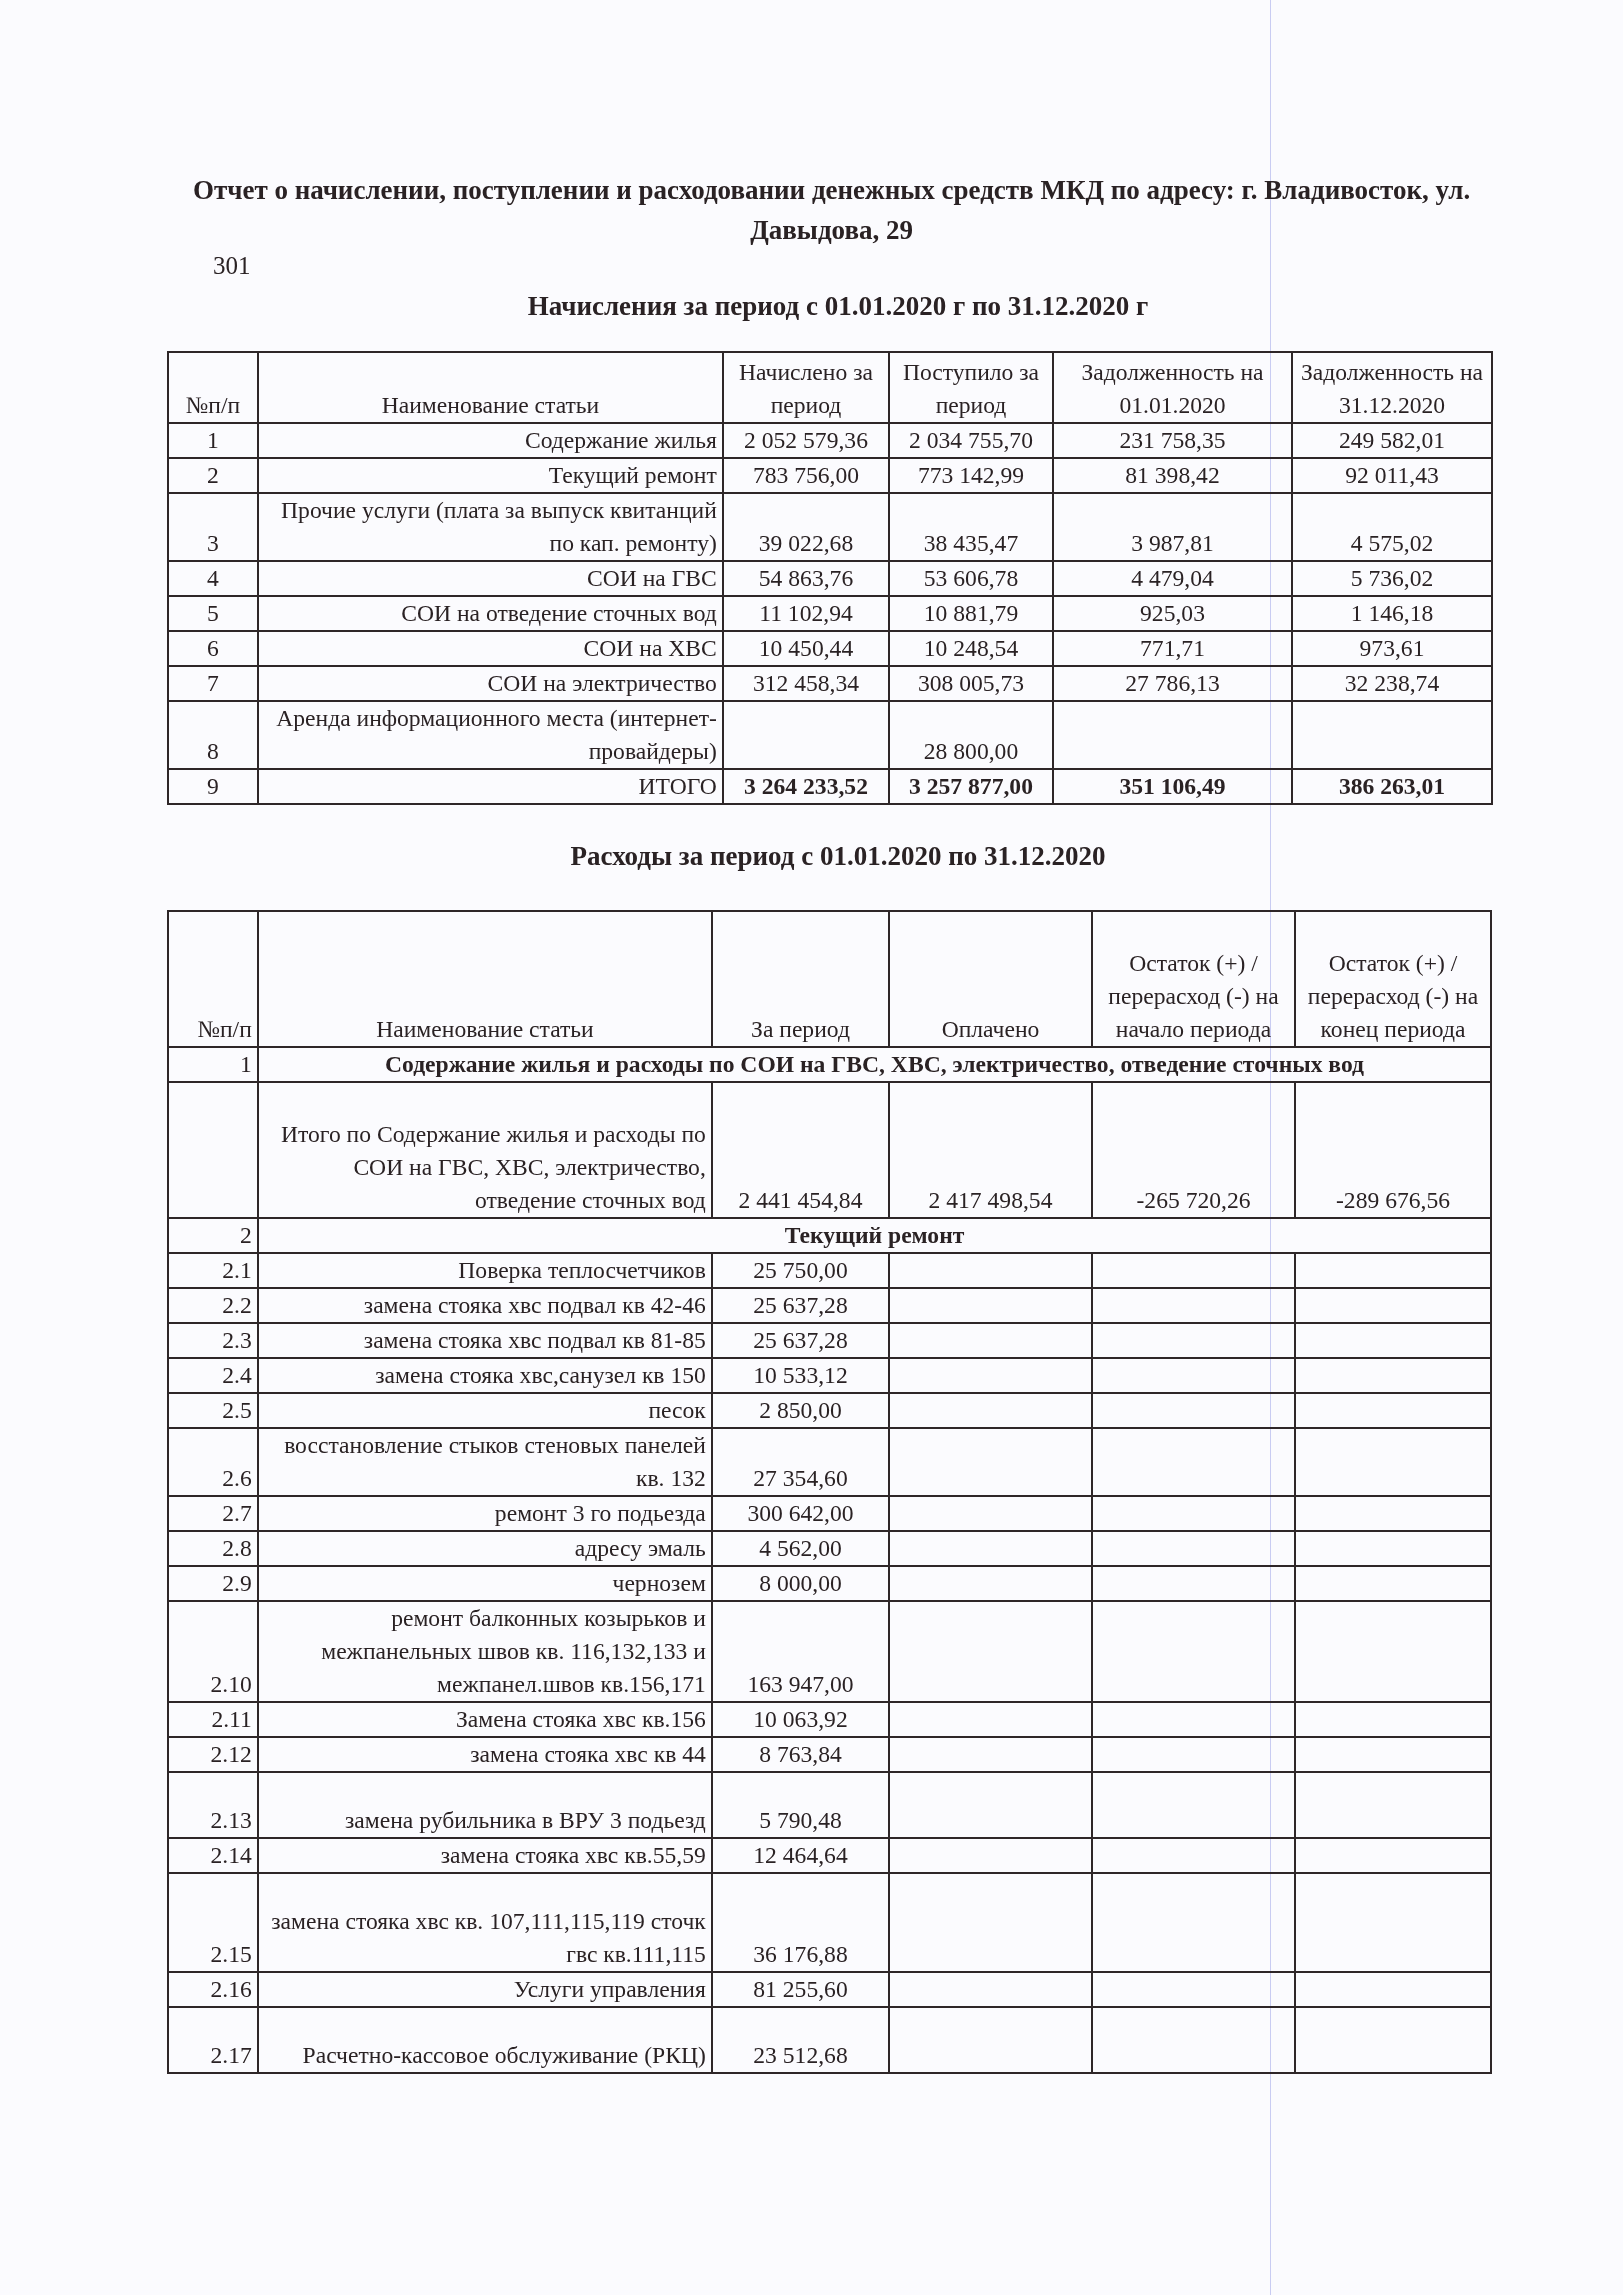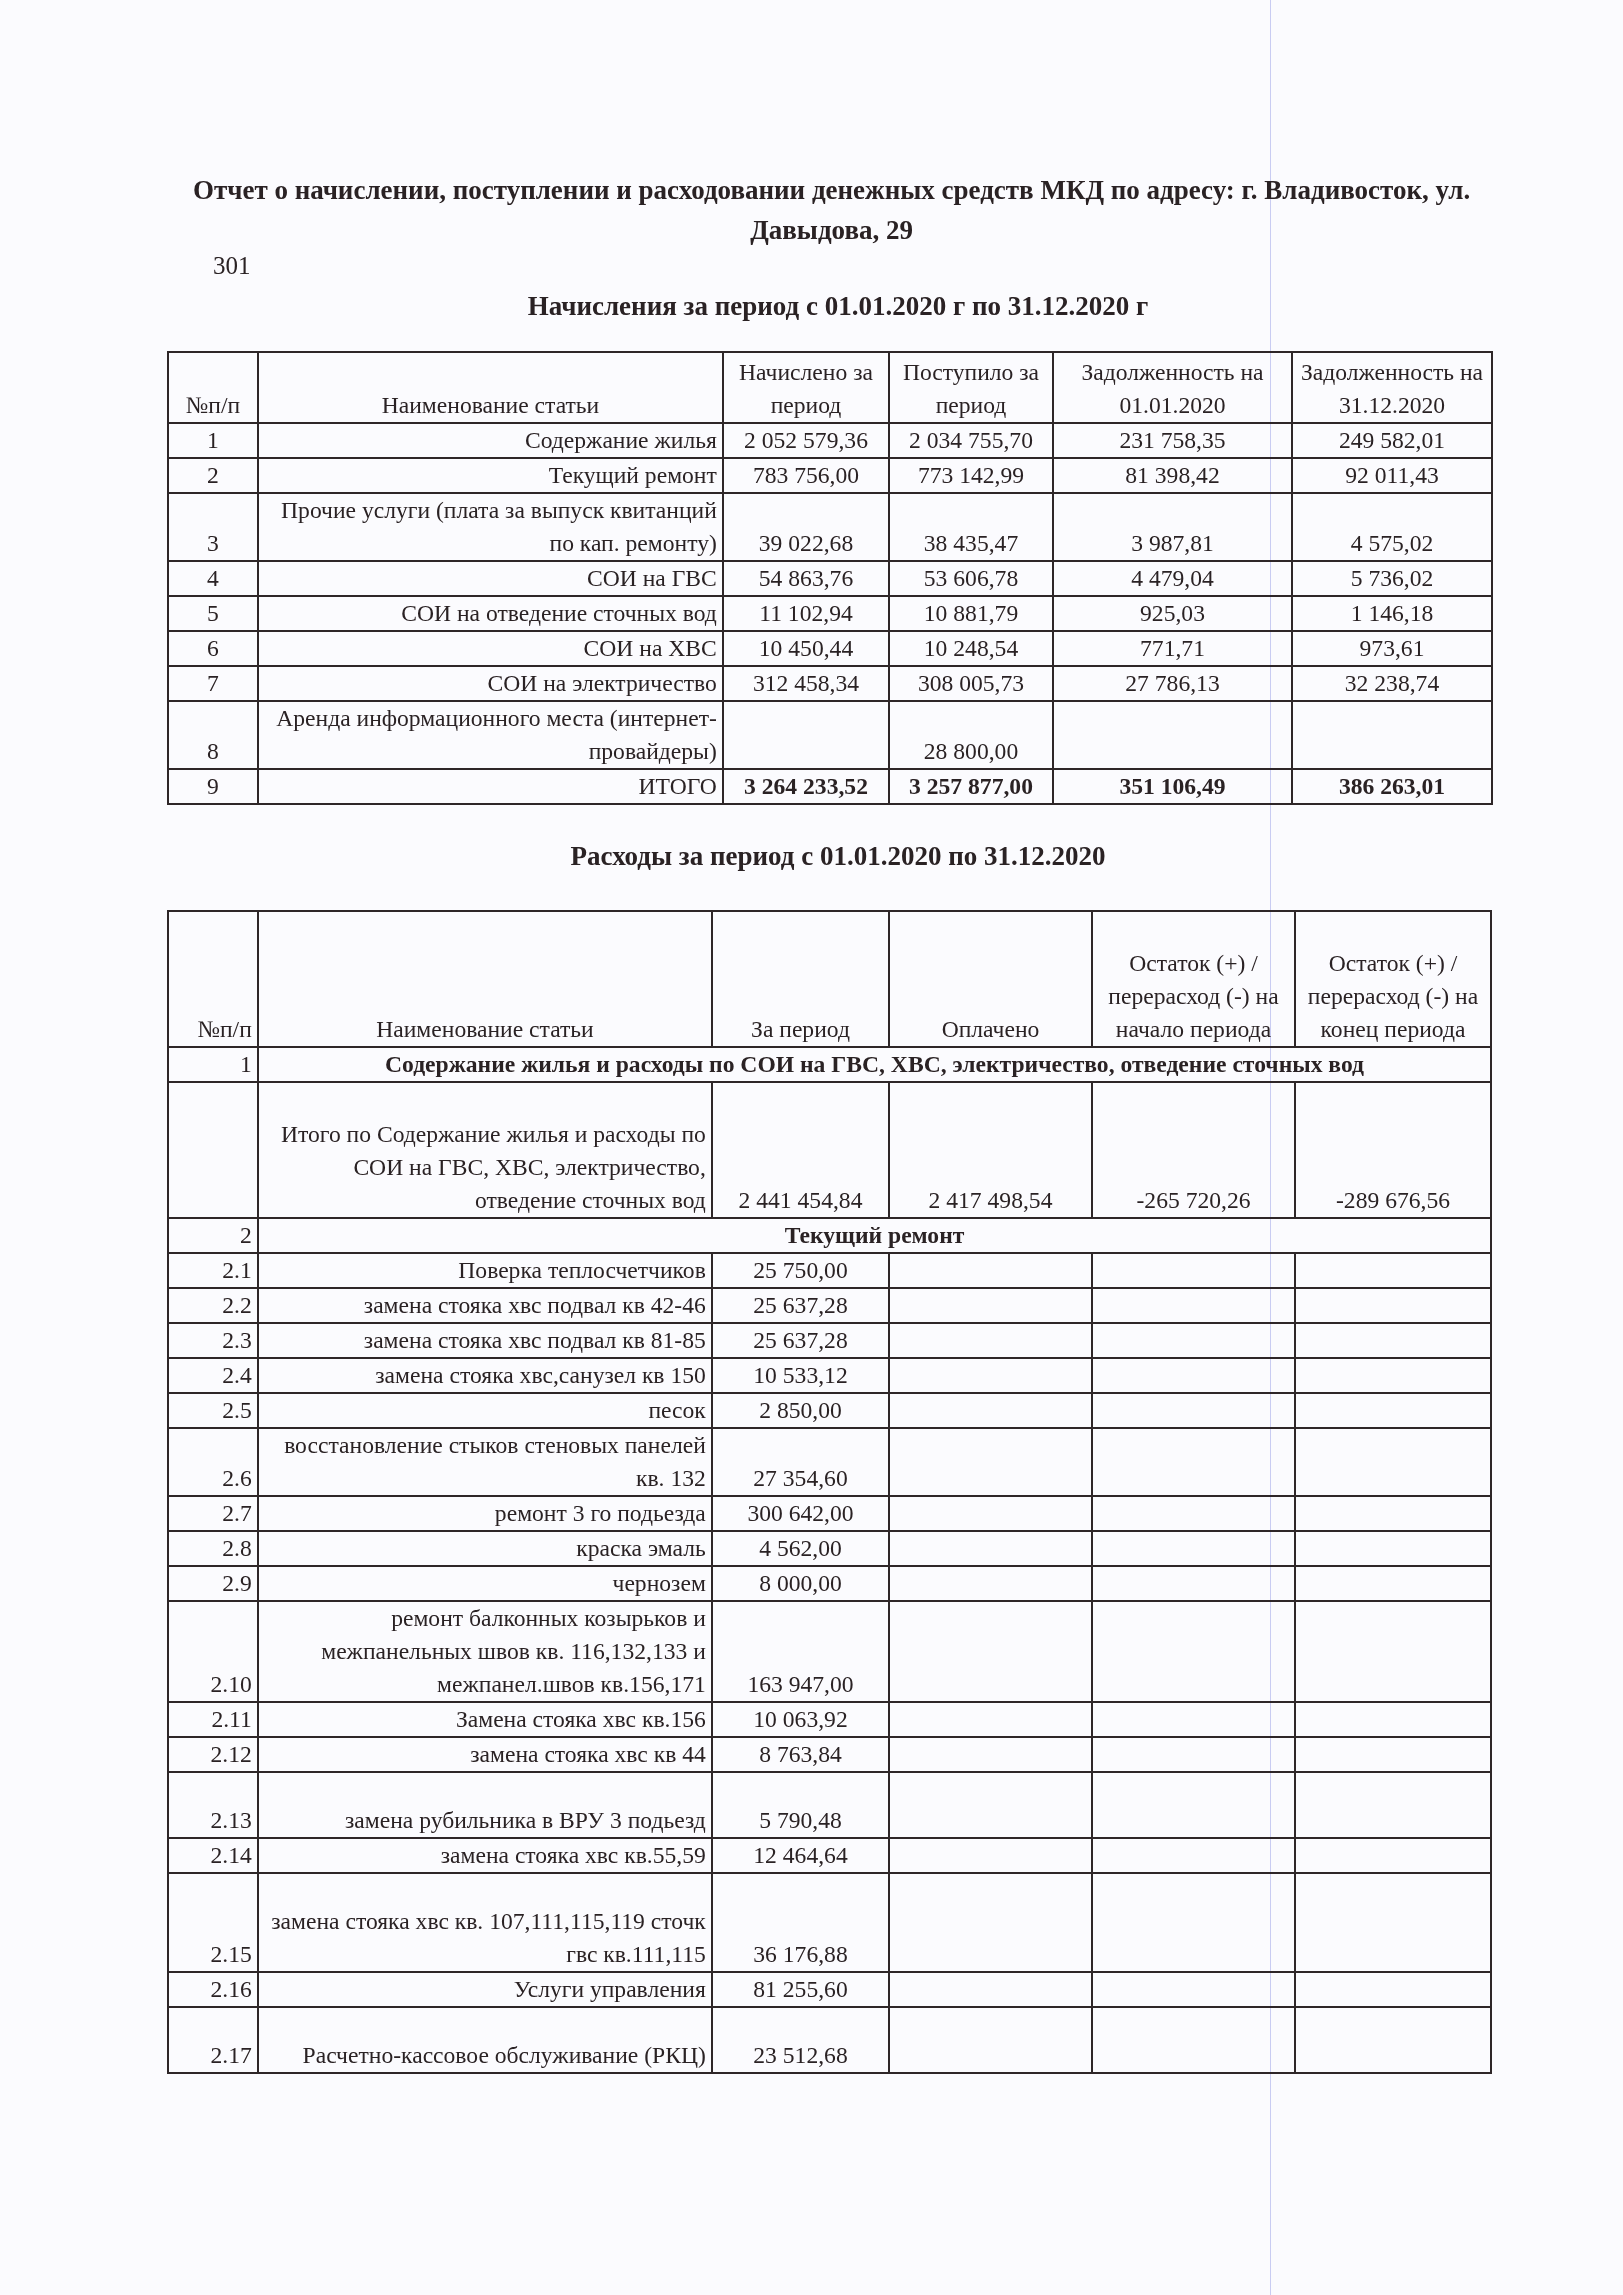--- a/index.html
+++ b/index.html
@@ -249,21 +249,21 @@
       <tr>
         <td class="l" style="padding-left: 1.3px;">2.7</td>
         <td class="l">ремонт 3 го подьезда</td>
         <td class="c">300 642,00</td>
         <td class="c"></td>
         <td class="c"></td>
         <td class="c"></td>
       </tr>
       <tr>
         <td class="l" style="padding-left: 1.3px;">2.8</td>
-        <td class="l">краска эмаль</td>
+        <td class="l">адресу эмаль</td>
         <td class="c">4 562,00</td>
         <td class="c"></td>
         <td class="c"></td>
         <td class="c"></td>
       </tr>
       <tr>
         <td class="l" style="padding-left: 1.3px;">2.9</td>
         <td class="l">чернозем</td>
         <td class="c">8 000,00</td>
         <td class="c"></td>

